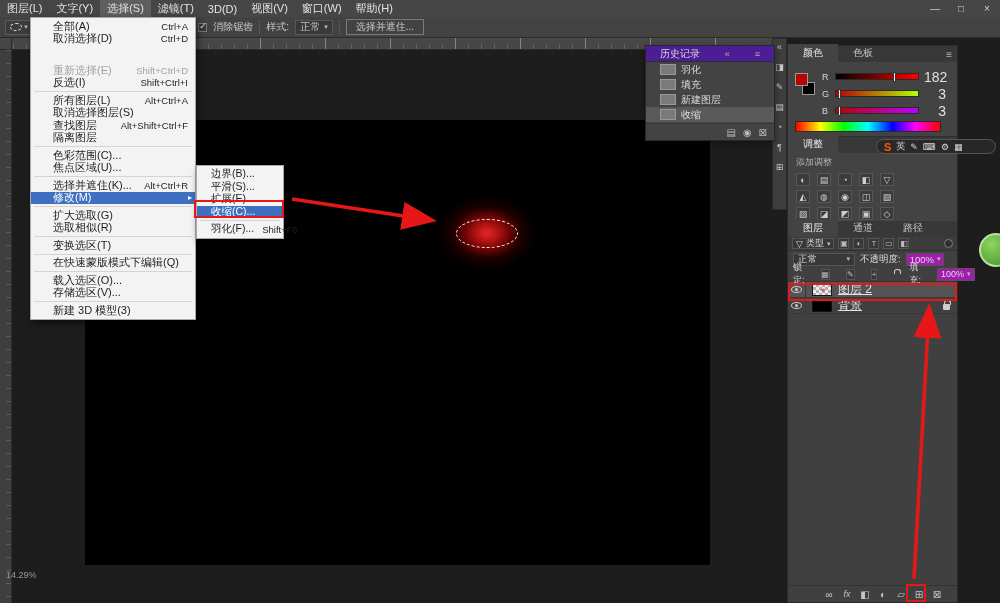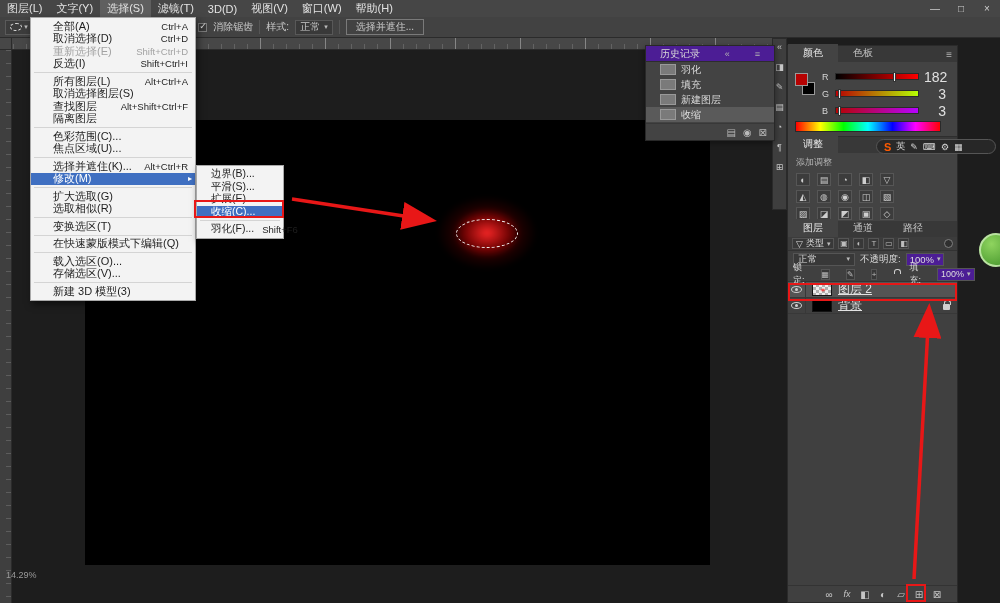--- a/index.html
+++ b/index.html
@@ -56,21 +56,21 @@
     border:1px dashed #f2f2f2; border-radius:50%; z-index:3; }
 
   
   .menu-panel { position:absolute; background:#f3f3f3; border:1px solid #a9a9a9; padding:2px 0;
     box-shadow:2px 3px 7px rgba(0,0,0,.55); font-size:11px; color:#1e1e1e; }
   #select-menu { left:30px; top:17px; width:166px; z-index:40; }
   #modify-submenu { left:196px; top:165px; width:88px; z-index:41; font-size:10.5px; }
   .menu-row { height:12.5px; display:flex; align-items:center; padding:0 7px 0 22px; position:relative; white-space:nowrap; }
   #modify-submenu .menu-row { padding-left:14px; }
   .menu-row .ms { margin-left:auto; font-size:9.5px; padding-left:8px; }
-  .menu-row.disabled { color:#a2a2a2; }
+  .menu-row.disabled { color:#a2a2a2;margin-top:19px; }
   .menu-row.hl { background:#3f6fc1; color:#fff; }
   .menu-sep { height:1px; background:#d4d4d4; margin:2px 3px; }
   .sub-arrow { position:absolute; right:3px; font-size:8px; }
 
   
   .annotation { position:absolute; border:2px solid #e81717; z-index:50; pointer-events:none; }
   #anno-shrink  { left:194px; top:200px; width:90px;  height:18px; }
   #anno-layer2  { left:788px; top:283px; width:169px; height:18px; }
   #anno-newlayer{ left:906px; top:584px; width:20px;  height:18px; }
   #arrow-overlay { position:absolute; left:0; top:0; width:1000px; height:603px; z-index:45; pointer-events:none; }
@@ -128,21 +128,21 @@
     border-bottom:1px solid #323232; font-size:9px; }
   .flt-select { display:flex; align-items:center; gap:3px; border:1px solid #555; background:#383838;
     height:11px; padding:0 3px; }
   .flt-icon { width:11px; height:11px; border:1px solid #555; background:#383838; color:#bdbdbd;
     font-size:8px; display:flex; align-items:center; justify-content:center; }
   .flt-toggle { width:9px; height:9px; border-radius:50%; border:1px solid #808080; background:#2f2f2f; margin-left:auto; }
   .lp-blend { height:16px; display:flex; align-items:center; gap:5px; padding:0 5px; font-size:9.5px; }
   .blend-select { width:62px; height:13px; border:1px solid #555; background:#383838; display:flex;
     align-items:center; padding:0 4px; }
   .blend-select .tiny-arrow { margin-left:auto; }
-  .val-box { height:13px; border:1px solid #555; background:#4c1d95; display:flex; align-items:center;
+  .val-box { height:13px; border:1px solid #555; background:#a21caf; display:flex; align-items:center;
     gap:3px; padding:0 3px; }
   .lp-lock { height:15px; display:flex; align-items:center; gap:16px; padding:0 5px; font-size:9px;
     border-bottom:1px solid #343434; }
   .lock-ic { width:11px; height:11px; border:1px solid #555; background:#383838; color:#bdbdbd;
     font-size:8px; display:flex; align-items:center; justify-content:center; }
   .csslock { width:7px; height:6px; background:#cfcfcf; position:relative; border-radius:1px; margin-top:3px;}
   .csslock::before { content:""; position:absolute; top:-4px; left:1px; width:5px; height:4px;
     border:1px solid #cfcfcf; border-bottom:none; border-radius:3px 3px 0 0; }
   .layer-row { height:16px; display:flex; align-items:center; border-bottom:1px solid #383838; }
   .layer-row.sel { background:#545454; }

